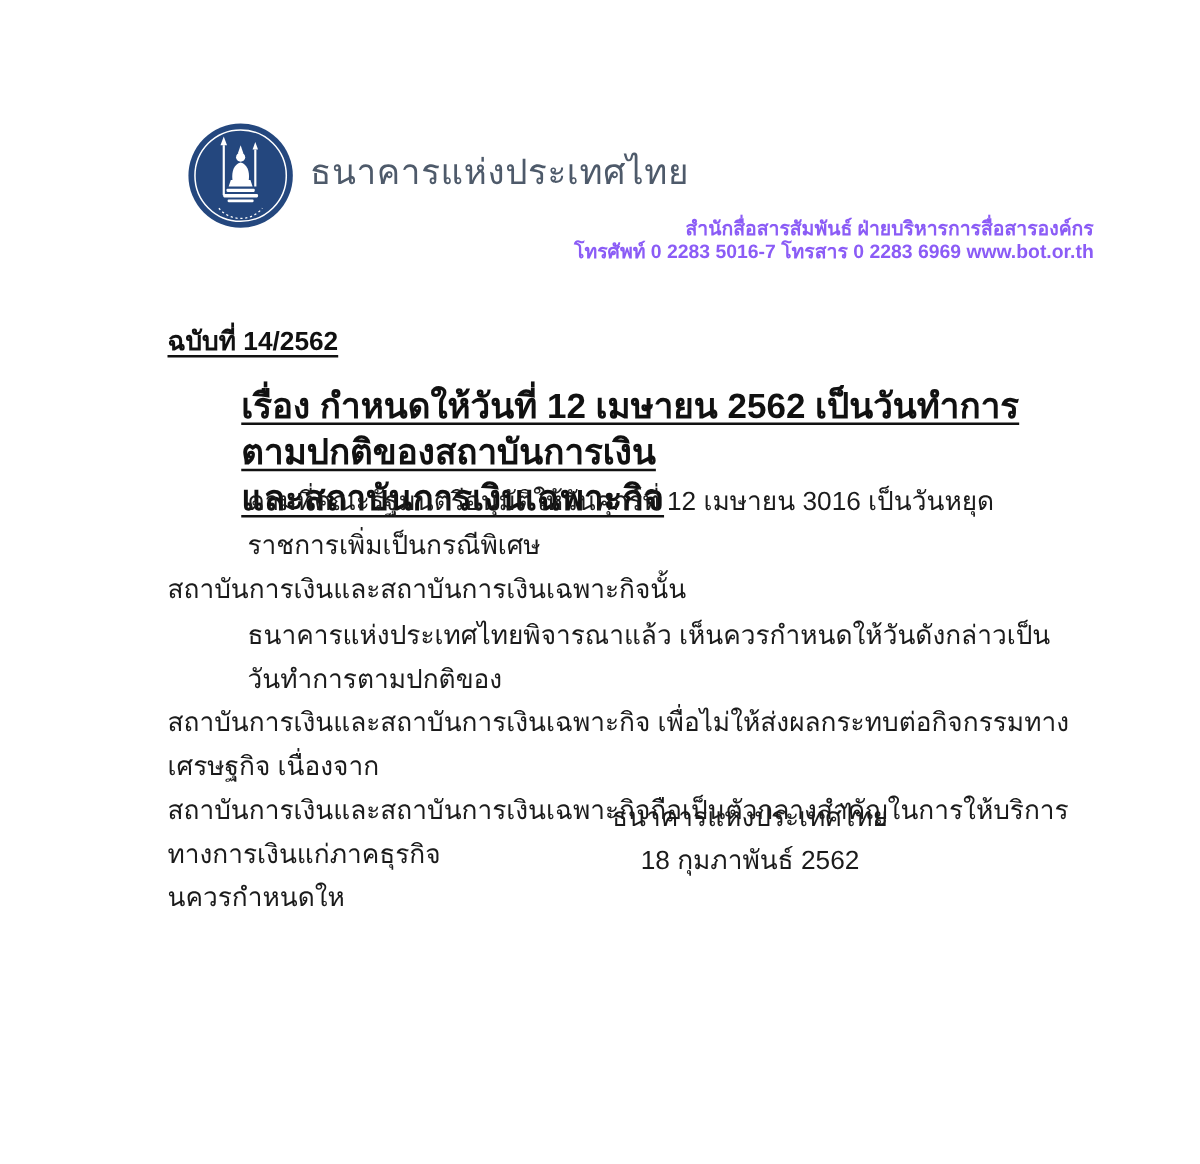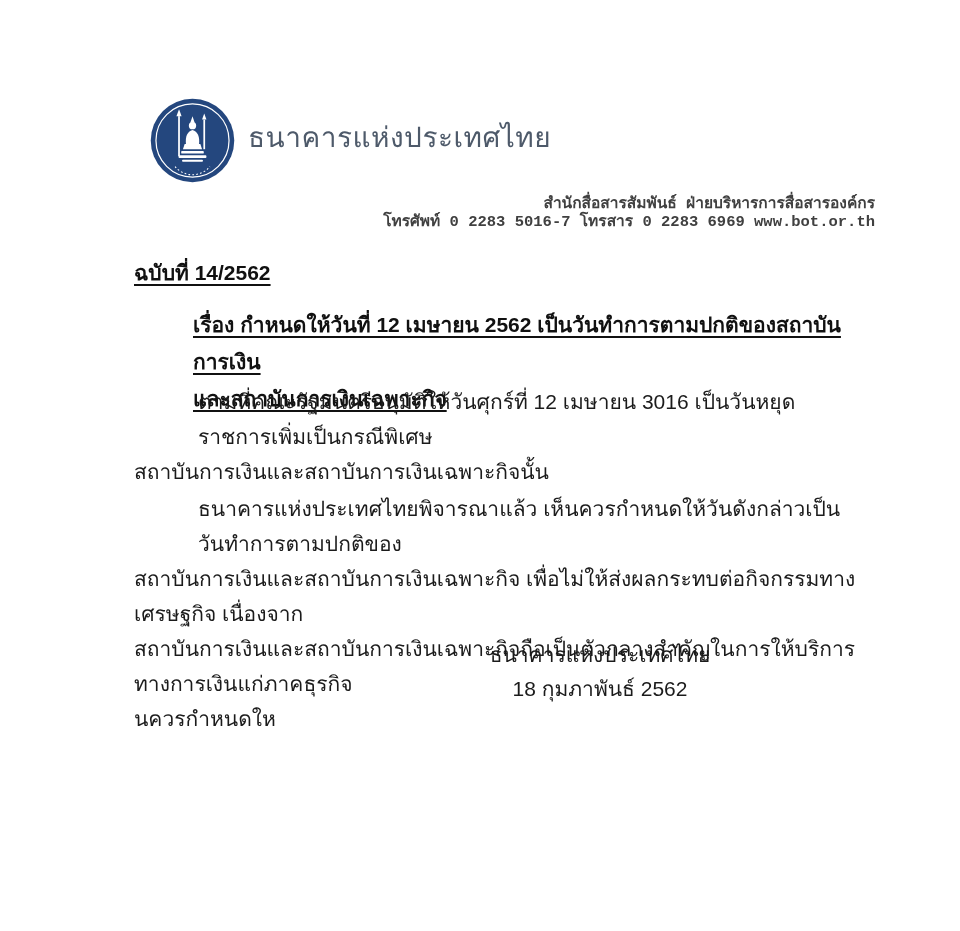--- a/index.html
+++ b/index.html
@@ -35,35 +35,35 @@
       linear-gradient(to top, rgba(255,255,255,0.9) 0%, rgba(255,255,255,0) 14%),
       linear-gradient(to bottom, rgba(255,255,255,0.9) 0%, rgba(255,255,255,0) 10%);
   }
   .news-title {
     position:absolute; right:88px; bottom:4px; z-index:2;
     font-size:37px; font-weight:700; color:#131b29; letter-spacing:1px;
     white-space:nowrap;
   }
 
   .header-contact {
-    position:absolute; top:195px; right:85px;
+    position:absolute; top:175px; right:85px;
     text-align:right; font-size:15.5px; font-weight:700;
-    color:#404040; line-height:18px; white-space:nowrap;font-family:Liberation Mono, monospace;
+    color:#8b5cf6; line-height:18px; white-space:nowrap;
   }
 
   
   .doc-number {
     position:absolute; left:134px; top:256px;
     font-size:21px; font-weight:700; color:#111;
     text-decoration:underline; text-underline-offset:4px; text-decoration-thickness:1.5px;
     white-space:nowrap;
   }
   .subject-block {
     position:absolute; left:193px; top:306px; width:660px;
-    font-size:21px; font-weight:700; color:#111; line-height:37px;
+    font-size:28px; font-weight:700; color:#111; line-height:37px;
   }
   .subject-block .line {
     text-decoration:underline; text-underline-offset:4px; text-decoration-thickness:1.5px;
   }
   .para {
     position:absolute; left:134px; width:728px;
     font-size:21px; color:#1b1b1b; line-height:35px;
   }
   .para-1 { top:384px; }
   .para-2 { top:491px; }

